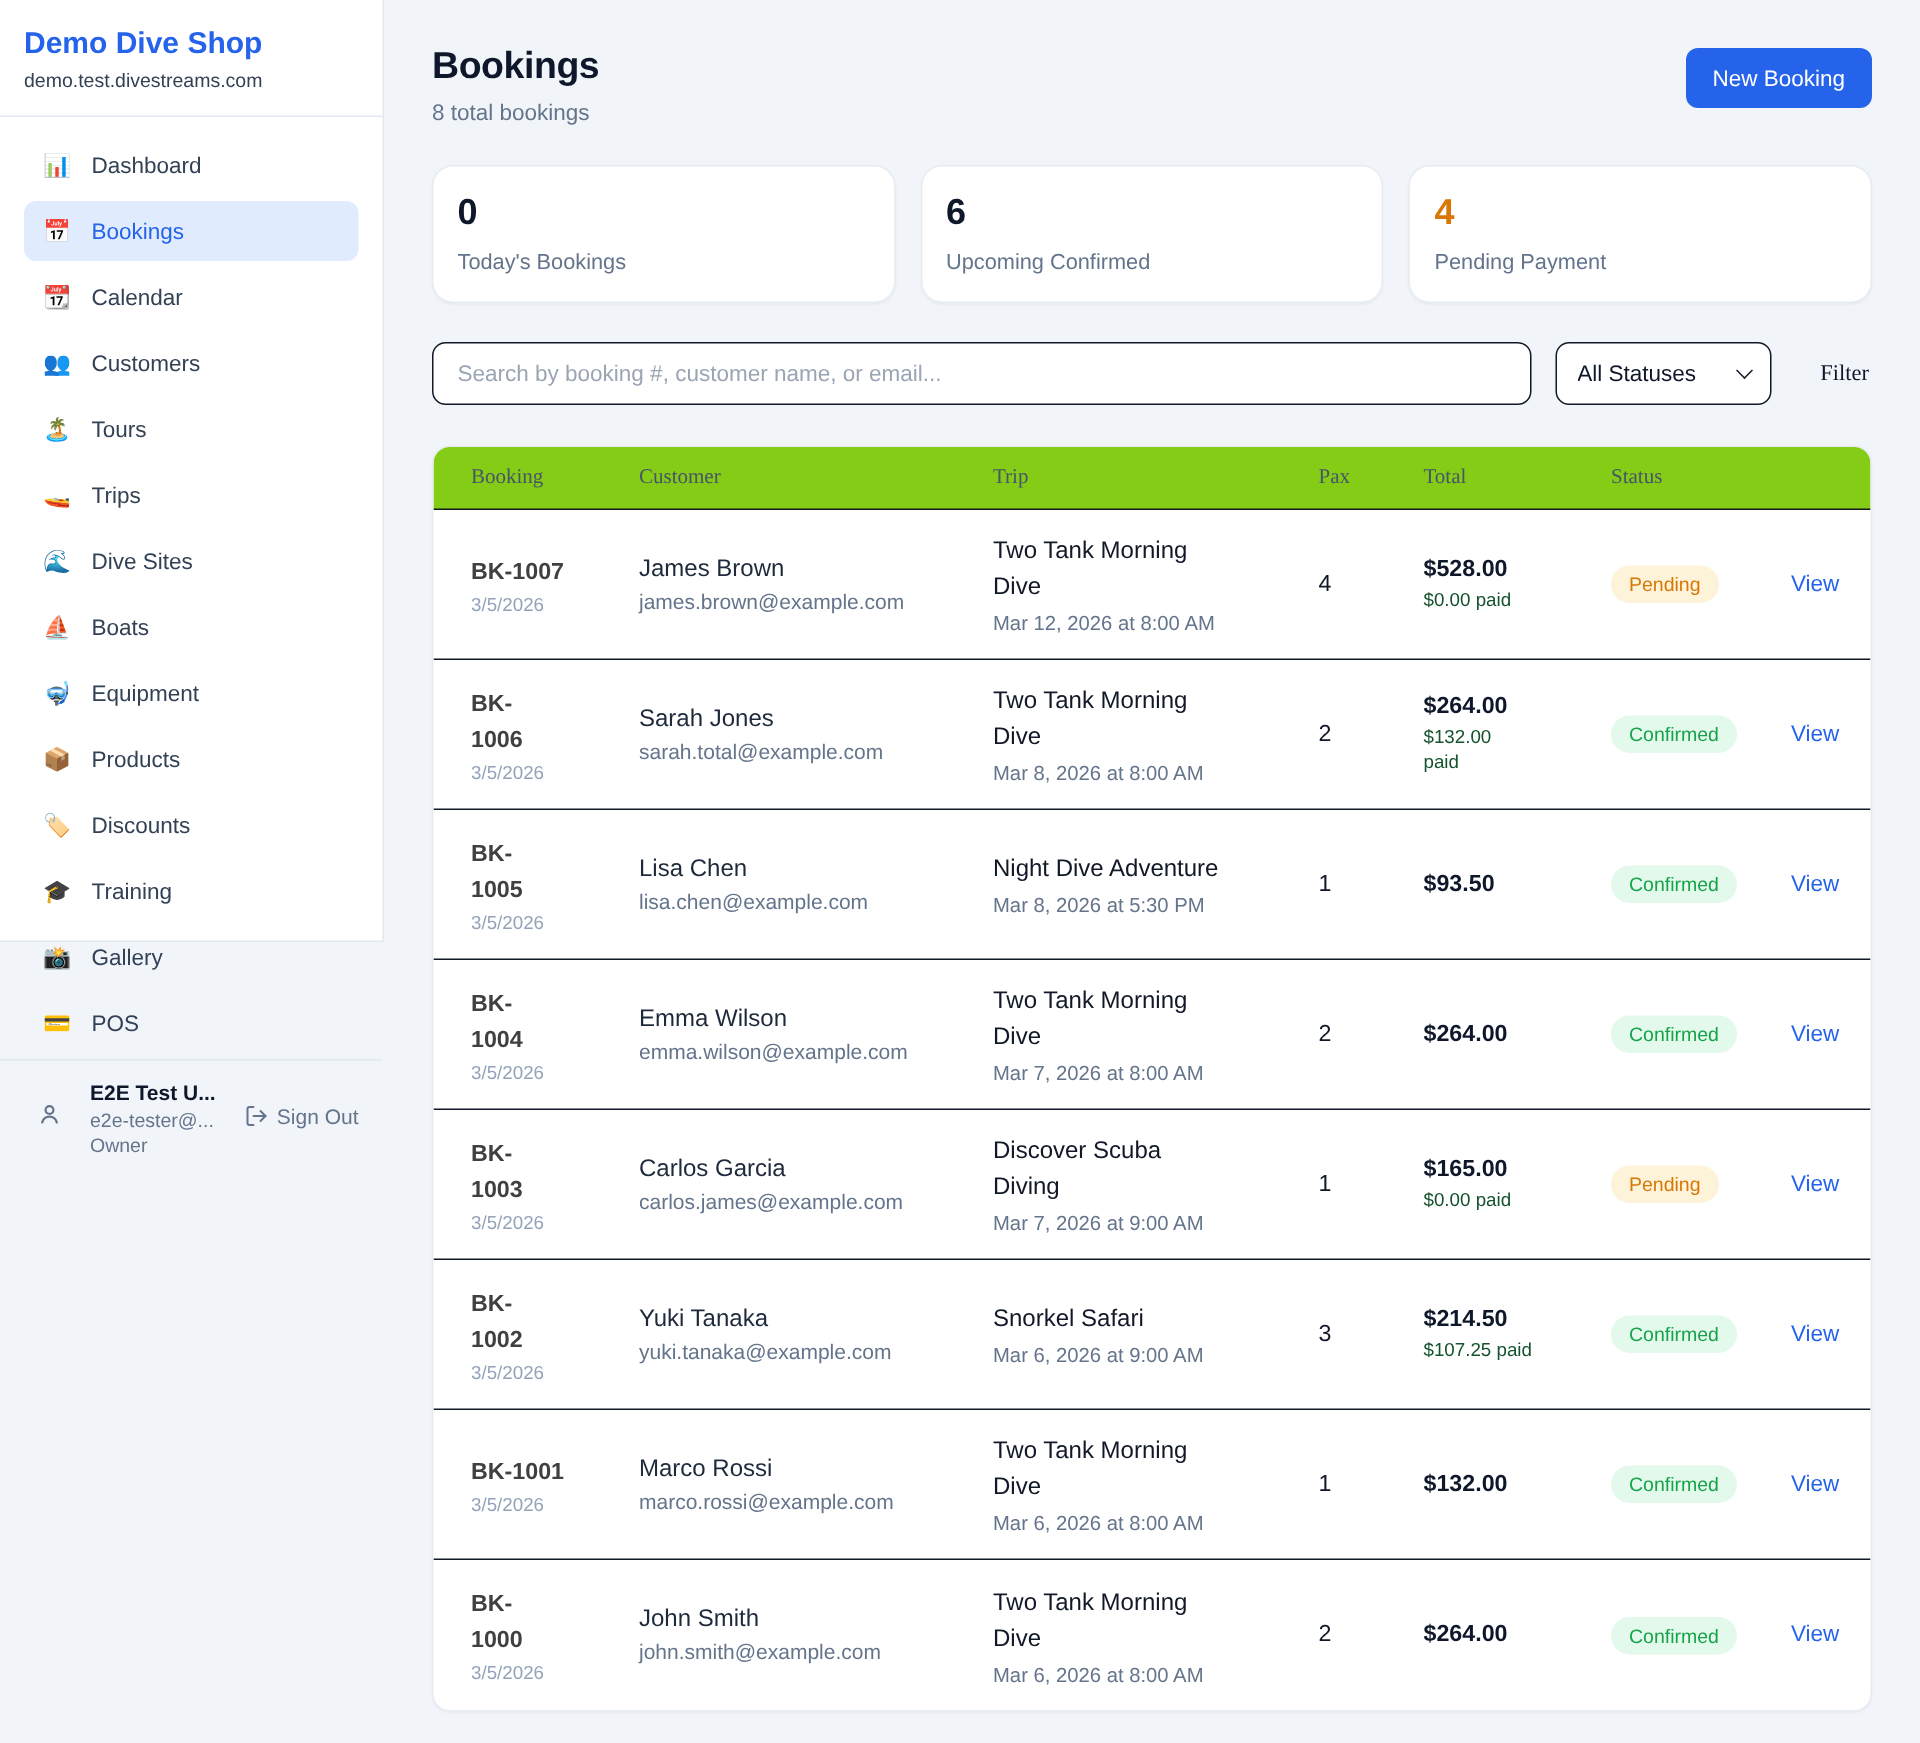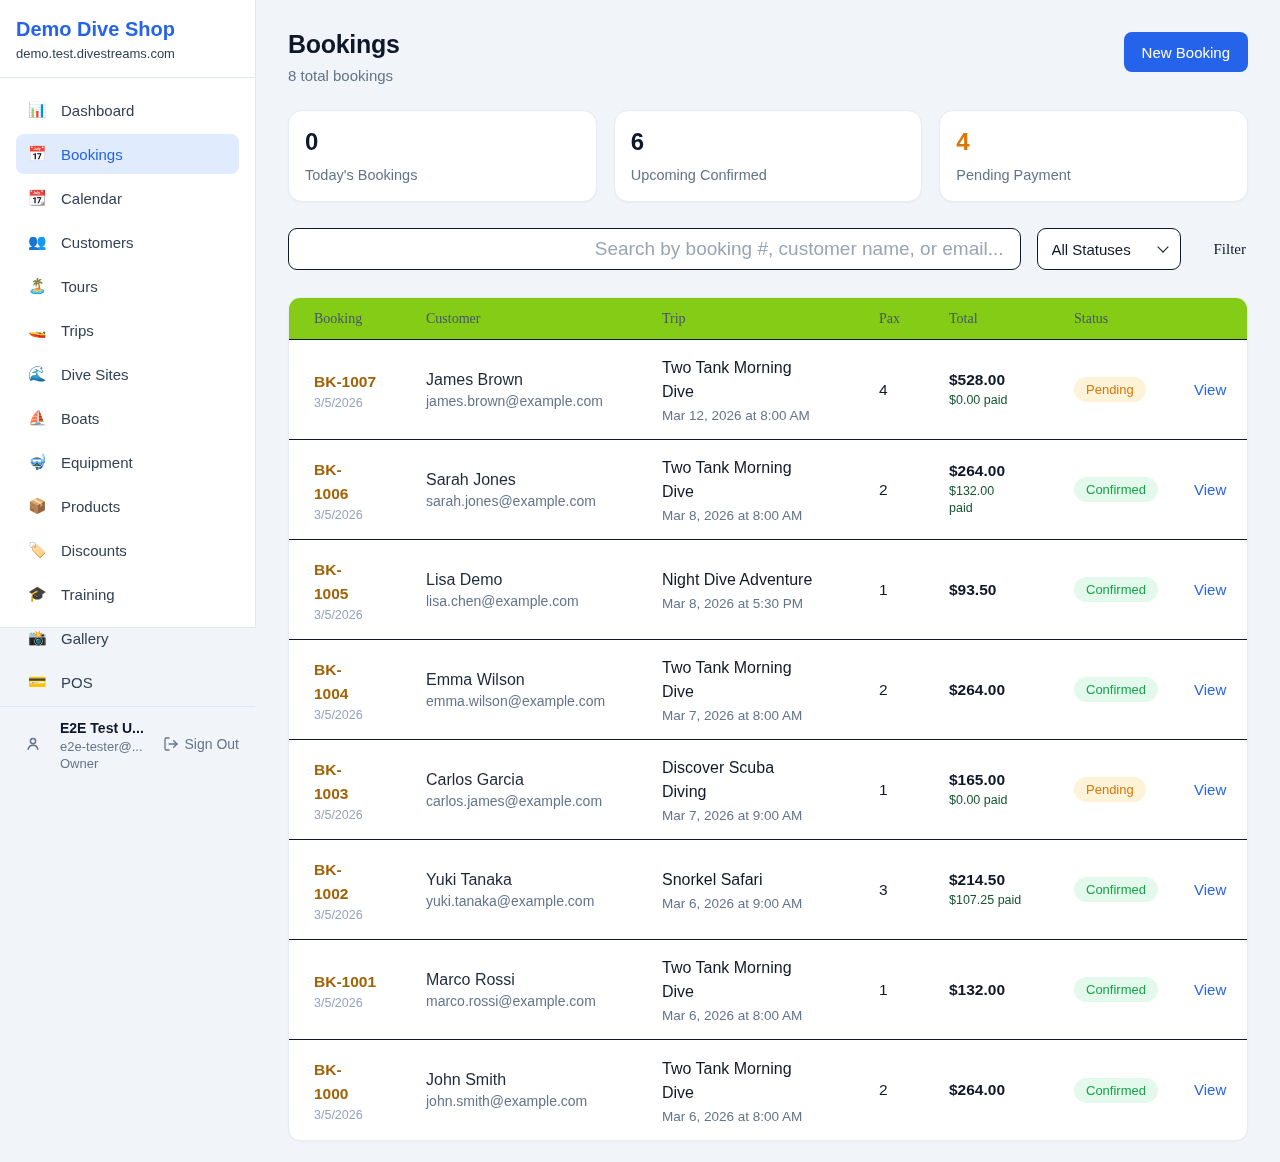--- a/index.html
+++ b/index.html
@@ -56,21 +56,21 @@
   .stat-card {
     background:#fff; border:1px solid #e7ecf2; border-radius:14px; padding:17px 16px 18px;
     box-shadow:0 1px 2px rgba(15,23,42,0.04);
   }
   .stat-value { font-size:24px; font-weight:800; color:#0f172a; }
   .stat-label { font-size:14.5px; color:#64748b; margin-top:11px; }
 
   .toolbar { display:flex; align-items:center; margin-top:26px; }
   .search-input {
     flex:1; height:42px; border:1px solid #111827; border-radius:9px; padding:0 16px;
-    font-size:19px; font-family:inherit; color:#0f172a; background:#fff; outline:none;text-align:right;
+    font-size:15px; font-family:inherit; color:#0f172a; background:#fff; outline:none;
   }
   .search-input::placeholder { color:#9aa5b4; }
   .select-wrap { position:relative; margin-left:16px; }
   .select-wrap select {
     appearance:none; -webkit-appearance:none; width:144px; height:42px;
     border:1px solid #111827; border-radius:9px; background:#fff; padding:0 32px 0 14px;
     font-size:15px; font-family:inherit; color:#0f172a; cursor:pointer;
   }
   .select-wrap::after {
     content:""; position:absolute; right:14px; top:15px; width:7px; height:7px;
@@ -89,21 +89,21 @@
   }
   .tgrid {
     display:grid; grid-template-columns:112px 236px 217px 70px 125px 120px 1fr;
     align-items:center; padding-left:25px;
   }
   .thead { height:42px; background:#84cc16; border-bottom:1px solid #111827;font-family:Liberation Serif, serif; }
   .th { font-size:14px; color:#475569; font-weight:500; }
   .trow { min-height:100px; border-bottom:1px solid #111827; padding-top:12px; padding-bottom:12px; }
   .trow:last-child { border-bottom:none; }
 
-  .bk-link { color:#a16207; font-size:15.5px; font-weight:600; white-space:pre-line; line-height:24px; text-decoration:none; cursor:pointer; }
+  .bk-link { color:#404040; font-size:15.5px; font-weight:600; white-space:pre-line; line-height:24px; text-decoration:none; cursor:pointer; }
   .bk-date { font-size:12.5px; color:#94a3b8; margin-top:2px; }
   .cust-name { font-size:16px; color:#1e293b; }
   .cust-email { font-size:14px; color:#64748b; margin-top:4px; }
   .trip-name { font-size:16px; font-weight:500; color:#111827; white-space:pre-line; line-height:24px; }
   .trip-when { font-size:13.5px; color:#64748b; margin-top:4px; }
   .pax-cell { font-size:15.5px; color:#111827; }
   .total-amt { font-size:15.5px; font-weight:700; color:#0f172a; }
   .total-paid { font-size:12.5px; font-weight:500; color:#14532d; margin-top:3px; white-space:pre-line; line-height:17px; }
   .badge { display:inline-block; padding:5px 12px; border-radius:999px; font-size:13px; font-weight:500; }
   .view-link { color:#2563eb; font-size:15px; font-weight:500; text-decoration:none; cursor:pointer; }
@@ -287,21 +287,21 @@
   </div>
 
   <div class="tgrid trow">
     <div>
       <a class="bk-link">BK-
 1006</a>
       <div class="bk-date">3/5/2026</div>
     </div>
     <div>
       <div class="cust-name">Sarah Jones</div>
-      <div class="cust-email">sarah.jones@example.com</div>
+      <div class="cust-email">sarah.total@example.com</div>
     </div>
     <div>
       <div class="trip-name">Two Tank Morning
 Dive</div>
       <div class="trip-when">Mar 8, 2026 at 8:00 AM</div>
     </div>
     <div class="pax-cell">2</div>
     <div>
       <div class="total-amt">$264.00</div>
       <div class="total-paid">$132.00
@@ -315,21 +315,21 @@
     </div>
   </div>
 
   <div class="tgrid trow">
     <div>
       <a class="bk-link">BK-
 1005</a>
       <div class="bk-date">3/5/2026</div>
     </div>
     <div>
-      <div class="cust-name">Lisa Demo</div>
+      <div class="cust-name">Lisa Chen</div>
       <div class="cust-email">lisa.chen@example.com</div>
     </div>
     <div>
       <div class="trip-name">Night Dive Adventure</div>
       <div class="trip-when">Mar 8, 2026 at 5:30 PM</div>
     </div>
     <div class="pax-cell">1</div>
     <div>
       <div class="total-amt">$93.50</div>
 

